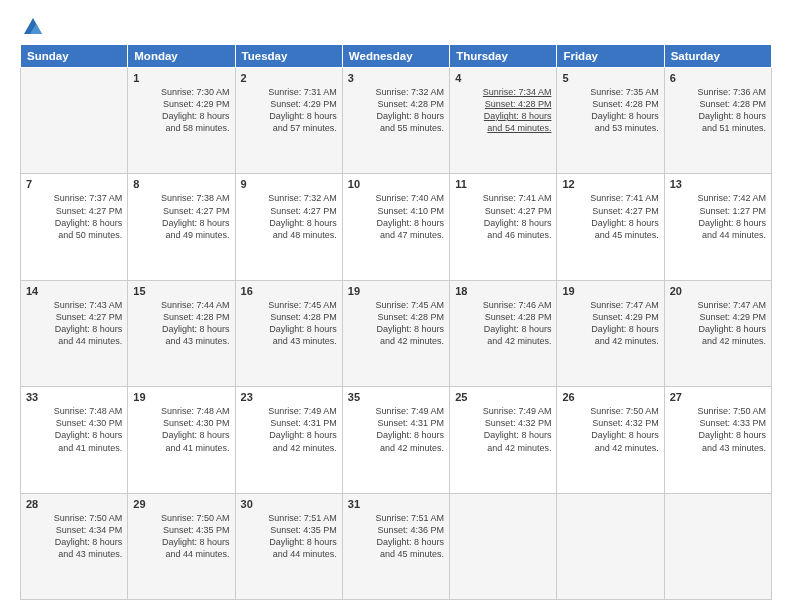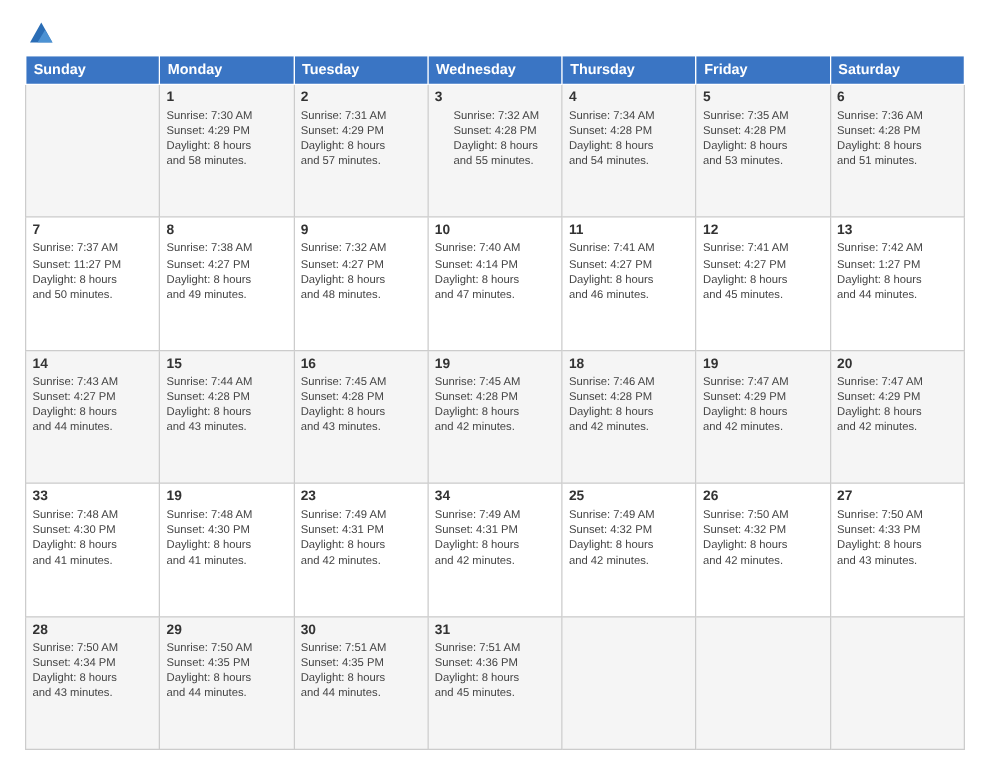--- a/index.html
+++ b/index.html
@@ -93,20 +93,21 @@
       font-size: 11px;
       font-weight: bold;
       color: #333;
       display: block;
       margin-bottom: 2px;
     }
     .day-info {
       font-size: 9px;
       color: #444;
       line-height: 1.35;
+      text-align: right;
     }
     .empty-cell {
       background: #f9f9f9;
     }
   </style>
 </head>
 <body>
 
 <div class="page">
   <div class="header">
@@ -158,21 +159,21 @@
           </td>
           <td>
             <span class="day-number">3</span>
             <div class="day-info" style="white-space: pre-line; margin-left: 15px;">Sunrise: 7:32 AM
 Sunset: 4:28 PM
 Daylight: 8 hours
 and 55 minutes.</div>
           </td>
           <td>
             <span class="day-number">4</span>
-            <div class="day-info" style="white-space: pre-line;">Sunrise: 7:34 AM
+            <div class="day-info" style="white-space: pre-line; text-decoration: underline;">Sunrise: 7:34 AM
 Sunset: 4:28 PM
 Daylight: 8 hours
 and 54 minutes.</div>
           </td>
           <td>
             <span class="day-number">5</span>
             <div class="day-info" style="white-space: pre-line;">Sunrise: 7:35 AM
 Sunset: 4:28 PM
 Daylight: 8 hours
 and 53 minutes.</div>
@@ -182,42 +183,42 @@
             <div class="day-info" style="white-space: pre-line;">Sunrise: 7:36 AM
 Sunset: 4:28 PM
 Daylight: 8 hours
 and 51 minutes.</div>
           </td>
         </tr>
         <tr>
           <td>
             <span class="day-number">7</span>
             <div class="day-info" style="white-space: pre-line;">Sunrise: 7:37 AM
-Sunset: 11:27 PM
+Sunset: 4:27 PM
 Daylight: 8 hours
 and 50 minutes.</div>
           </td>
           <td>
             <span class="day-number">8</span>
             <div class="day-info" style="white-space: pre-line;">Sunrise: 7:38 AM
 Sunset: 4:27 PM
 Daylight: 8 hours
 and 49 minutes.</div>
           </td>
           <td>
             <span class="day-number">9</span>
             <div class="day-info" style="white-space: pre-line;">Sunrise: 7:32 AM
 Sunset: 4:27 PM
 Daylight: 8 hours
 and 48 minutes.</div>
           </td>
           <td>
             <span class="day-number">10</span>
             <div class="day-info" style="white-space: pre-line;">Sunrise: 7:40 AM
-Sunset: 4:14 PM
+Sunset: 4:10 PM
 Daylight: 8 hours
 and 47 minutes.</div>
           </td>
           <td>
             <span class="day-number">11</span>
             <div class="day-info" style="white-space: pre-line;">Sunrise: 7:41 AM
 Sunset: 4:27 PM
 Daylight: 8 hours
 and 46 minutes.</div>
           </td>
@@ -303,21 +304,21 @@
 and 41 minutes.</div>
           </td>
           <td>
             <span class="day-number">23</span>
             <div class="day-info" style="white-space: pre-line;">Sunrise: 7:49 AM
 Sunset: 4:31 PM
 Daylight: 8 hours
 and 42 minutes.</div>
           </td>
           <td>
-            <span class="day-number">34</span>
+            <span class="day-number">35</span>
             <div class="day-info" style="white-space: pre-line;">Sunrise: 7:49 AM
 Sunset: 4:31 PM
 Daylight: 8 hours
 and 42 minutes.</div>
           </td>
           <td>
             <span class="day-number">25</span>
             <div class="day-info" style="white-space: pre-line;">Sunrise: 7:49 AM
 Sunset: 4:32 PM
 Daylight: 8 hours

